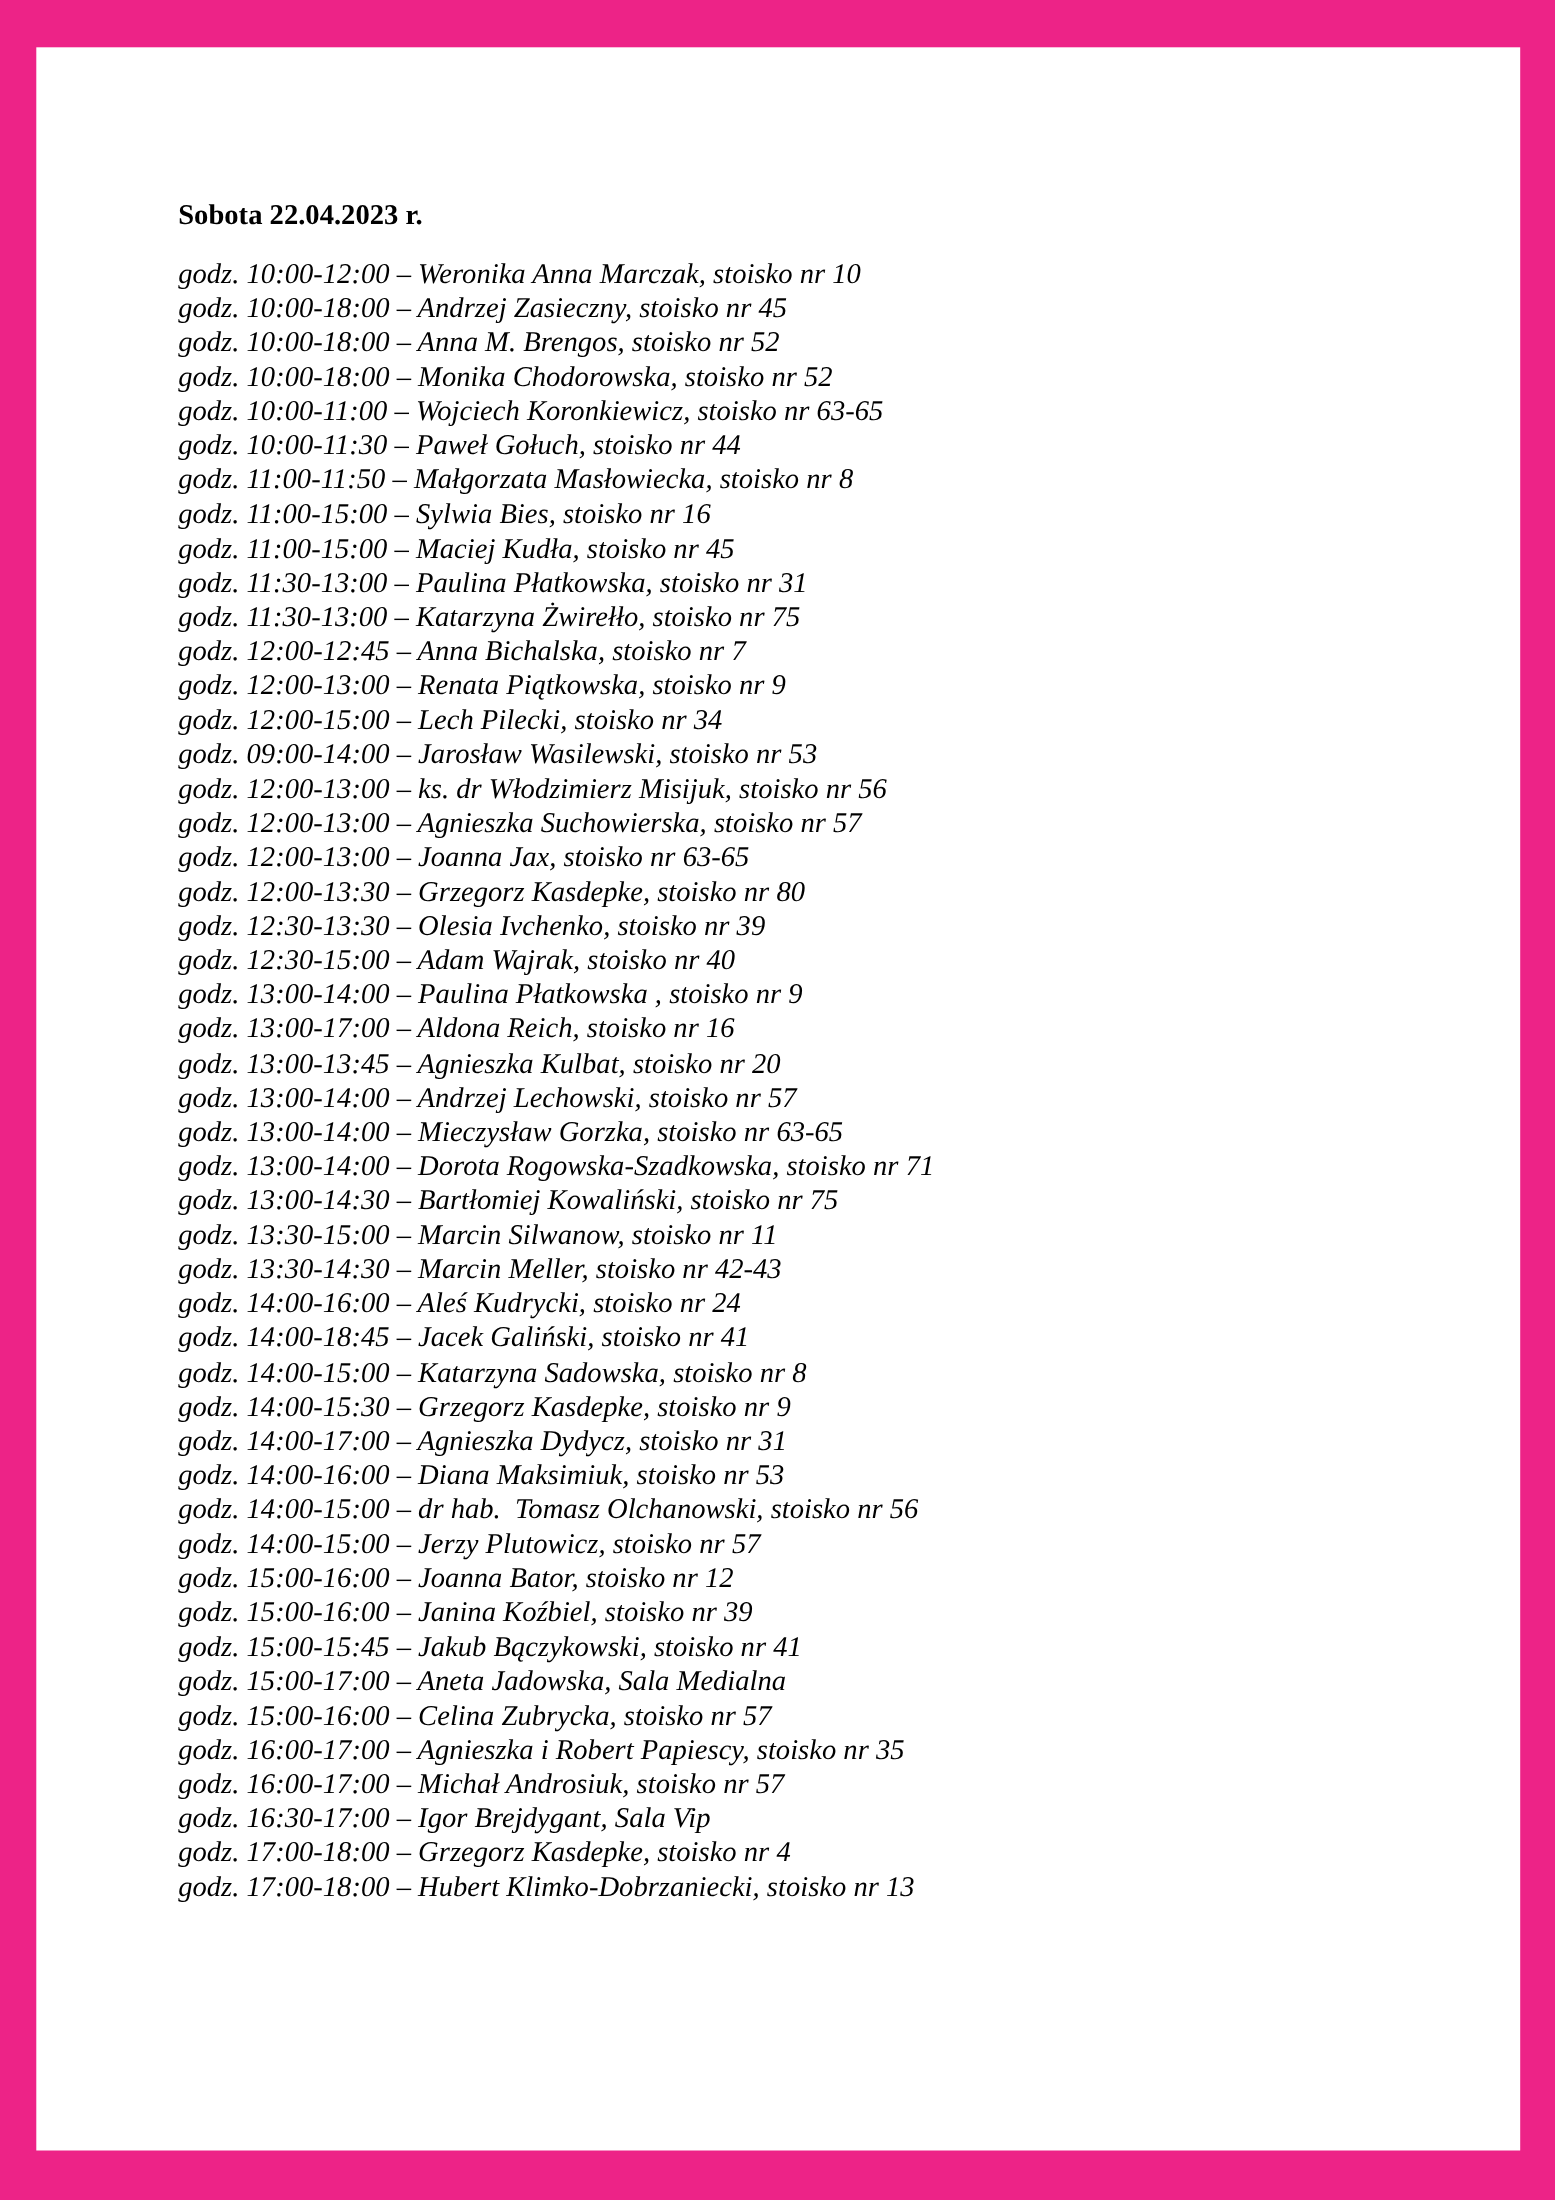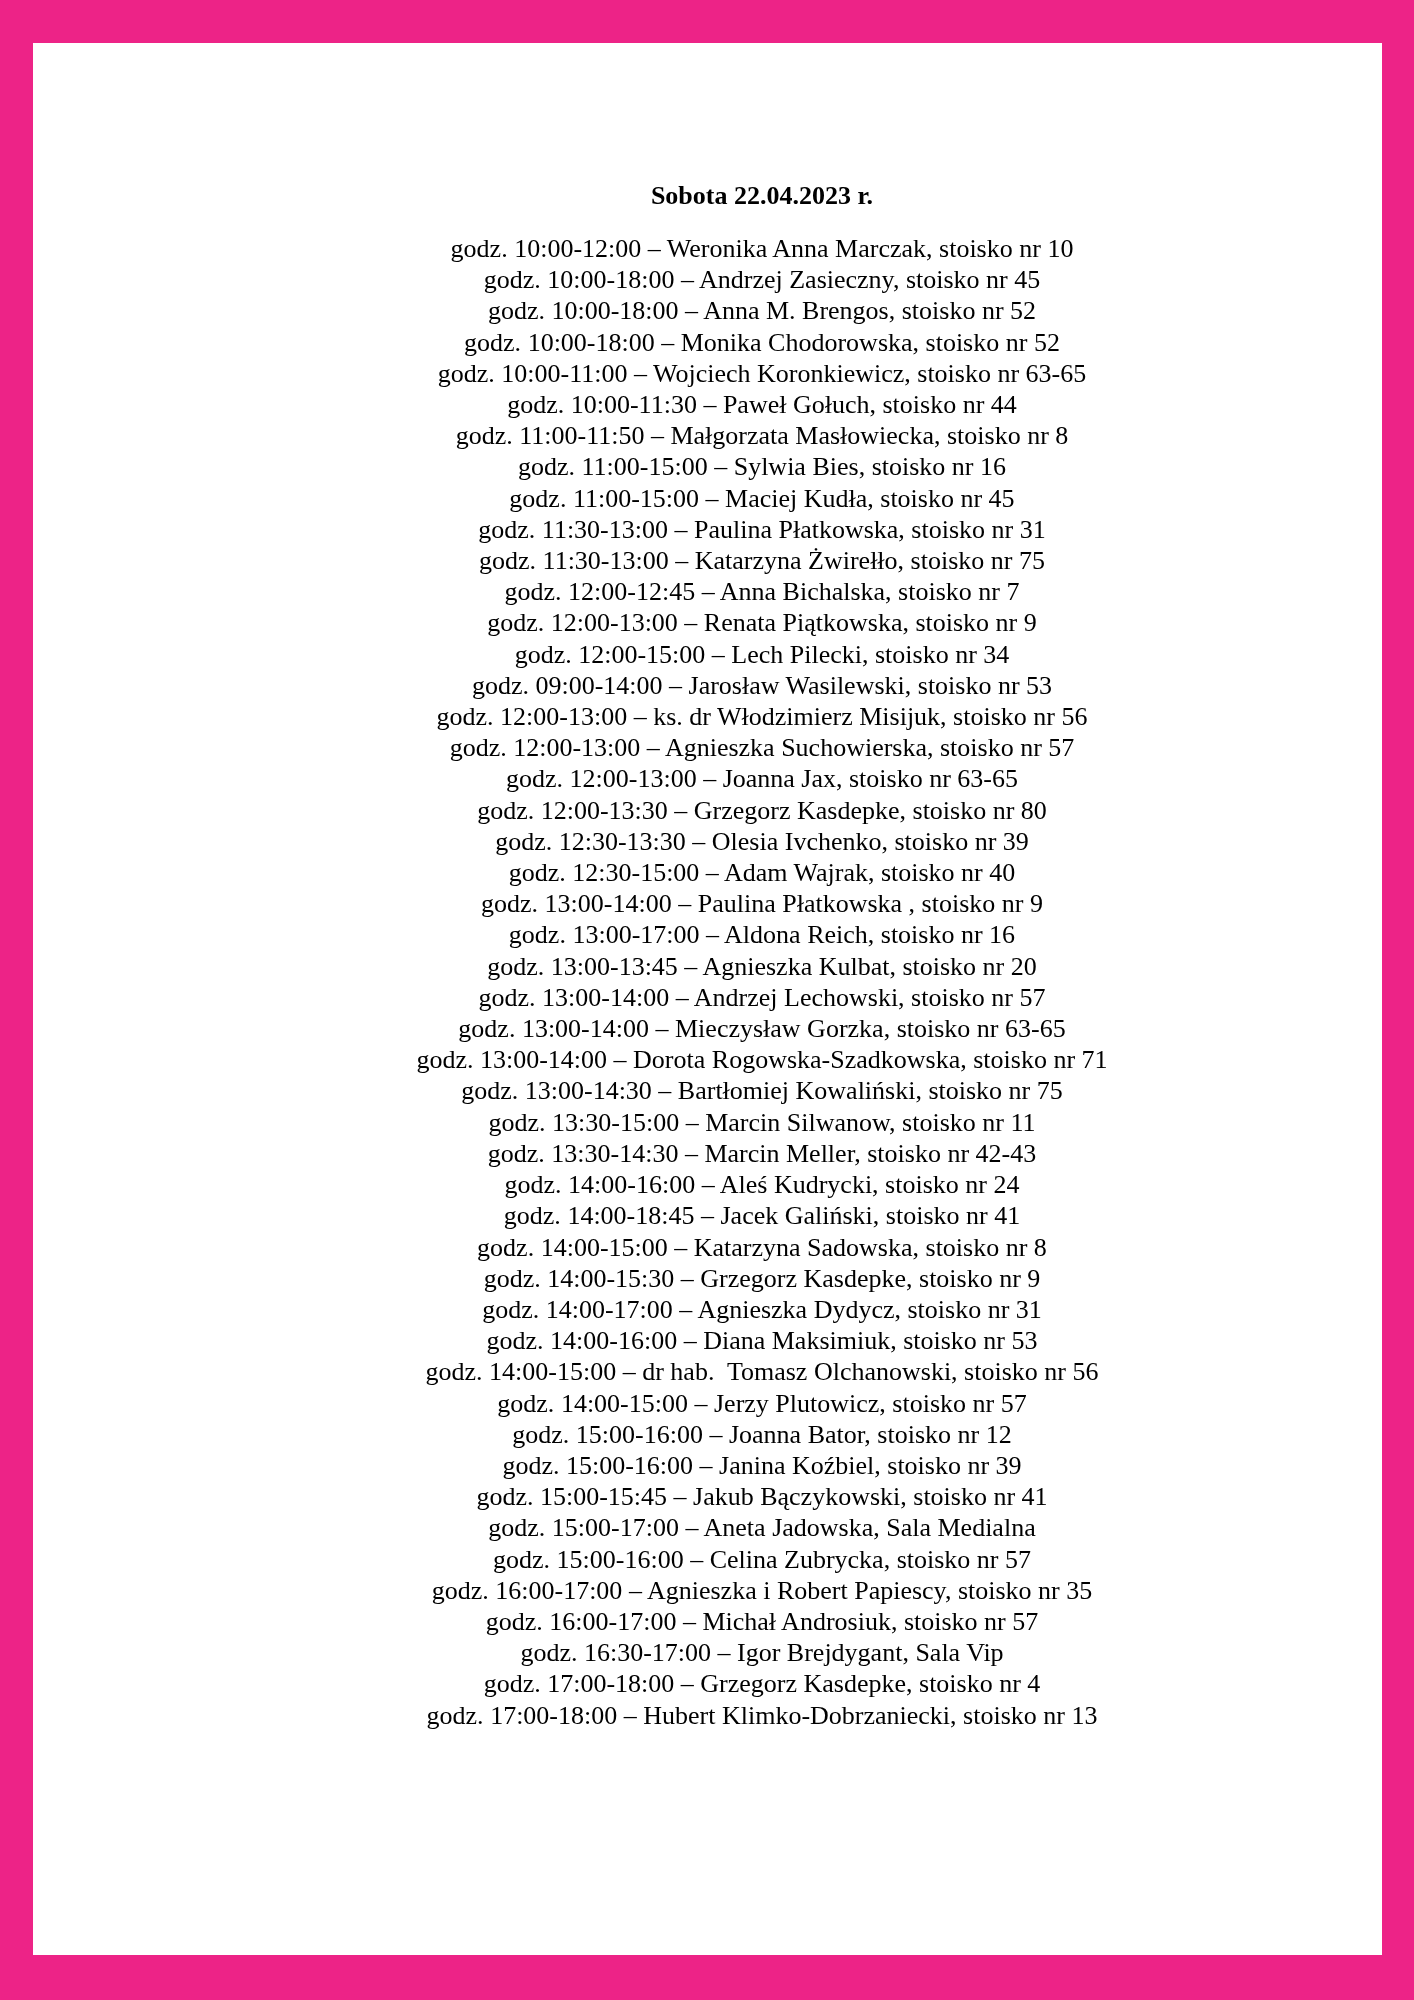--- a/index.html
+++ b/index.html
@@ -16,38 +16,38 @@
   }
   .page {
     position: absolute;
     left: 33px;
     top: 43px;
     right: 32px;
     bottom: 45px;
     background: var(--page-color, #ffffff);
     box-sizing: border-box;
     padding: 137px 20px 0 129px;
-    text-align: center;
   }
   .heading {
     margin: 0;
     font-size: 26px;
     line-height: 31px;
     font-weight: bold;
     color: var(--text-color, #000000);
     white-space: pre;
   }
   .schedule {
     margin-top: 22px;
   }
   .line {
     font-size: 26px;
     line-height: 31.2px;
     color: var(--text-color, #000000);
     white-space: pre; 
+    font-style: italic;
   }
 </style>
 </head>
 <body>
 
 <div class="frame">
   <div class="page">
     <h1 class="heading">Sobota 22.04.2023 r.</h1>
     <div class="schedule">
         <div class="line"><span>godz.</span> <span>10:00-12:00</span> <span>–</span> <span>Weronika Anna Marczak, stoisko nr 10</span></div>

